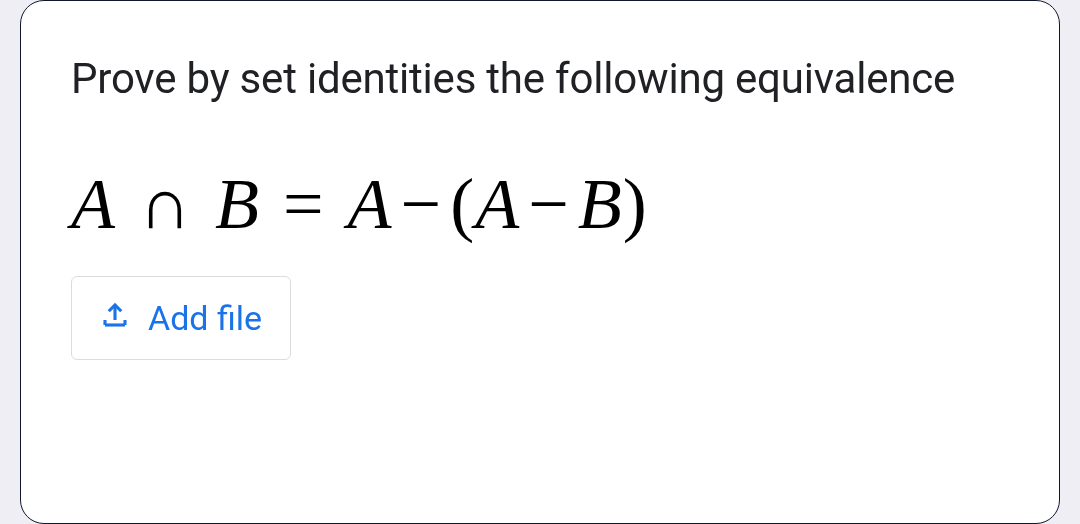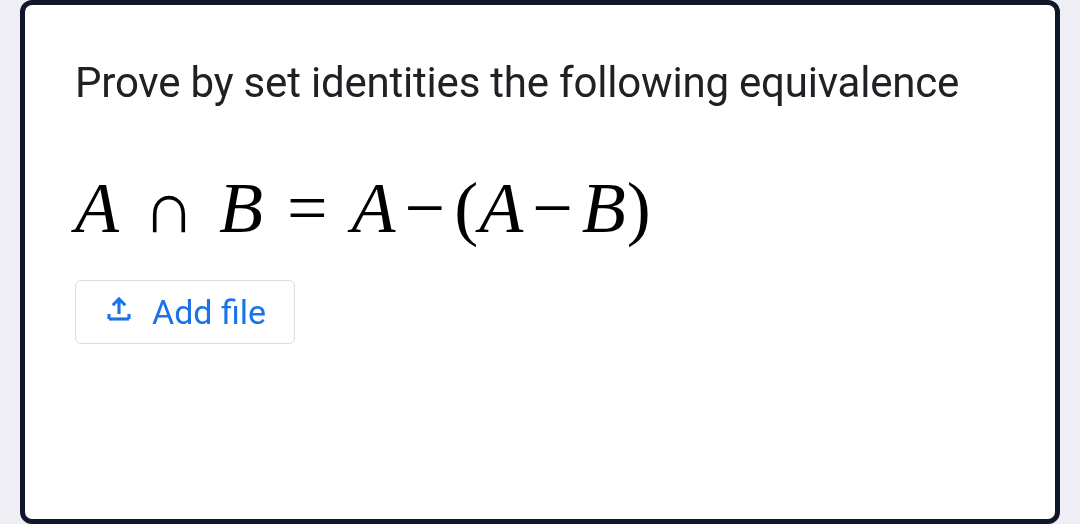--- a/index.html
+++ b/index.html
@@ -11,27 +11,27 @@
       background: #f0eef5;
       font-family: 'Google Sans', Roboto, Arial, sans-serif;
       width: 1080px;
       height: 524px;
       padding: 0;
       display: flex;
       align-items: stretch;
     }
     .card {
       background: #ffffff;
-      border-radius: 12px;
+      border-radius: 24px;
       margin: 0 20px;
       padding: 50px 50px 40px 50px;
       flex: 1;
       display: flex;
       flex-direction: column;
-      border: 5px solid #0f172a;
+      border: 1px solid #0f172a;
     }
     .question-text {
       font-size: 42px;
       color: #202124;
       line-height: 1.35;
       font-weight: 400;
       letter-spacing: -0.2px;
     }
     .equation {
       font-family: 'Times New Roman', Times, serif;
@@ -56,21 +56,21 @@
     .add-file-btn {
       display: inline-flex;
       align-items: center;
       gap: 18px;
       border: 1px solid #dadce0;
       border-radius: 6px;
       background: #fff;
       color: #1a73e8;
       font-size: 34px;
       font-weight: 400;
-      padding: 11px 28px;
+      padding: 21px 28px;
       margin-top: 30px;
       cursor: pointer;
       width: fit-content;
       font-family: 'Google Sans', Roboto, Arial, sans-serif;
     }
     .add-file-btn svg {
       width: 30px;
       height: 30px;
       stroke: #1a73e8;
       stroke-width: 2.5;

